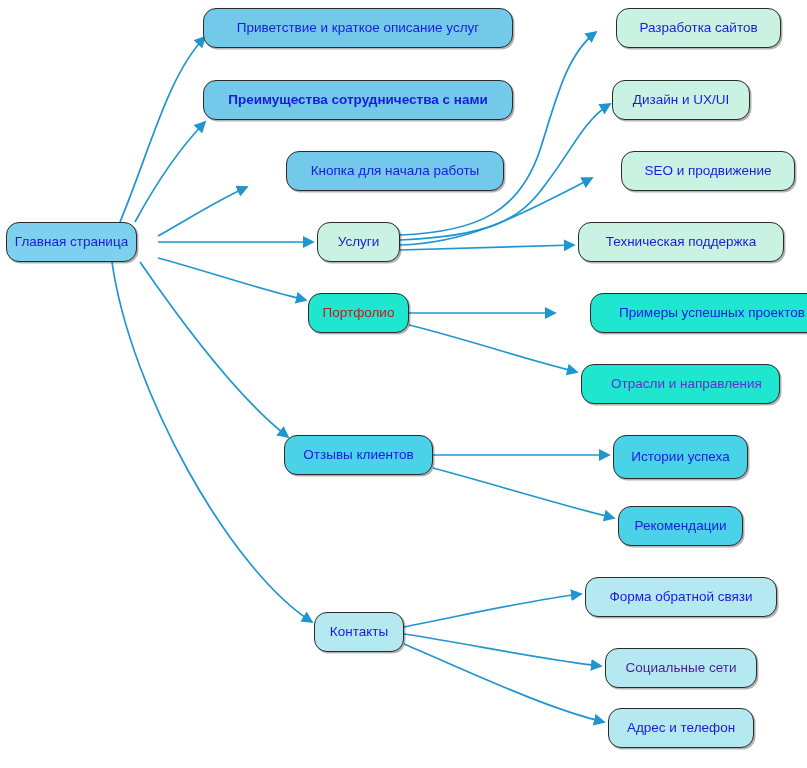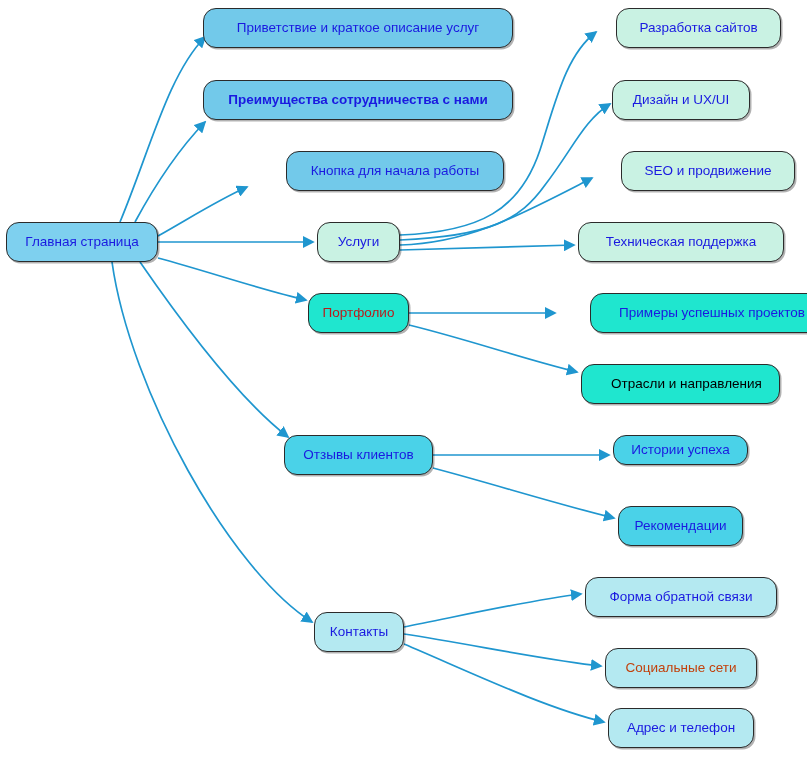--- a/index.html
+++ b/index.html
@@ -50,21 +50,21 @@
         <path d="M 409 313 L 555 313" fill="none" stroke="#1f96cf" stroke-width="1.7" marker-end="url(#arrow)"></path>
         <path d="M 409 325 C 470 340 520 358 577 372" fill="none" stroke="#1f96cf" stroke-width="1.7" marker-end="url(#arrow)"></path>
         <path d="M 433 455 L 609 455" fill="none" stroke="#1f96cf" stroke-width="1.7" marker-end="url(#arrow)"></path>
         <path d="M 433 468 C 490 483 560 505 614 518" fill="none" stroke="#1f96cf" stroke-width="1.7" marker-end="url(#arrow)"></path>
         <path d="M 404 627 C 460 616 530 600 581 594" fill="none" stroke="#1f96cf" stroke-width="1.7" marker-end="url(#arrow)"></path>
         <path d="M 404 634 C 470 644 545 660 601 666" fill="none" stroke="#1f96cf" stroke-width="1.7" marker-end="url(#arrow)"></path>
         <path d="M 404 644 C 470 672 545 708 604 722" fill="none" stroke="#1f96cf" stroke-width="1.7" marker-end="url(#arrow)"></path>
       </g>
   </svg>
   <div id="node-layer">
-      <div class="node" style="left: 6px; top: 222px; width: 152px; height: 40px; background: rgb(126, 208, 239); color: rgb(26, 26, 224); border-color: rgb(43, 43, 43);">
+      <div class="node" style="left: 6px; top: 222px; width: 131px; height: 40px; background: rgb(126, 208, 239); color: rgb(26, 26, 224); border-color: rgb(43, 43, 43);">
         <span>Главная страница</span>
       </div>
       <div class="node" style="left: 203px; top: 8px; width: 310px; height: 40px; background: rgb(114, 201, 234); color: rgb(26, 26, 224); border-color: rgb(43, 43, 43);">
         <span>Приветствие и краткое описание услуг</span>
       </div>
       <div class="node" style="left: 203px; top: 80px; width: 310px; height: 40px; background: rgb(114, 201, 234); color: rgb(26, 26, 224); border-color: rgb(43, 43, 43); font-weight: bold;">
         <span>Преимущества сотрудничества с нами</span>
       </div>
       <div class="node" style="left: 249px; top: 151px; width: 218px; height: 40px; background: rgb(114, 201, 234); color: rgb(26, 26, 224); border-color: rgb(43, 43, 43); margin-left: 37px;">
         <span>Кнопка для начала работы</span>
@@ -83,38 +83,38 @@
       </div>
       <div class="node" style="left: 578px; top: 222px; width: 206px; height: 40px; background: rgb(201, 242, 227); color: rgb(26, 26, 224); border-color: rgb(43, 43, 43);">
         <span>Техническая поддержка</span>
       </div>
       <div class="node" style="left: 308px; top: 293px; width: 101px; height: 40px; background: rgb(31, 230, 207); color: #b91c1c; border-color: rgb(43, 43, 43);">
         <span>Портфолио</span>
       </div>
       <div class="node" style="left: 559px; top: 293px; width: 244px; height: 40px; background: rgb(31, 230, 207); color: rgb(26, 26, 224); border-color: rgb(43, 43, 43); margin-left: 31px;">
         <span>Примеры успешных проектов</span>
       </div>
-      <div class="node" style="left: 581px; top: 364px; width: 199px; height: 40px; background: rgb(31, 230, 207); color: #000000; border-color: rgb(43, 43, 43); padding-left: 12px;">
+      <div class="node" style="left: 581px; top: 364px; width: 199px; height: 40px; background: rgb(31, 230, 207); color: #6d28d9; border-color: rgb(43, 43, 43); padding-left: 12px;">
         <span>Отрасли и направления</span>
       </div>
       <div class="node" style="left: 284px; top: 435px; width: 149px; height: 40px; background: rgb(74, 210, 232); color: rgb(26, 26, 224); border-color: rgb(43, 43, 43);">
         <span>Отзывы клиентов</span>
       </div>
-      <div class="node" style="left: 613px; top: 435px; width: 135px; height: 30px; background: rgb(74, 210, 232); color: rgb(26, 26, 224); border-color: rgb(43, 43, 43);">
+      <div class="node" style="left: 613px; top: 435px; width: 135px; height: 44px; background: rgb(74, 210, 232); color: rgb(26, 26, 224); border-color: rgb(43, 43, 43);">
         <span>Истории успеха</span>
       </div>
       <div class="node" style="left: 618px; top: 506px; width: 125px; height: 40px; background: rgb(74, 210, 232); color: rgb(26, 26, 224); border-color: rgb(43, 43, 43);">
         <span>Рекомендации</span>
       </div>
       <div class="node" style="left: 314px; top: 612px; width: 90px; height: 40px; background: rgb(180, 233, 241); color: rgb(26, 26, 224); border-color: rgb(43, 43, 43);">
         <span>Контакты</span>
       </div>
       <div class="node" style="left: 585px; top: 577px; width: 192px; height: 40px; background: rgb(180, 233, 241); color: rgb(26, 26, 224); border-color: rgb(43, 43, 43);">
         <span>Форма обратной связи</span>
       </div>
-      <div class="node" style="left: 605px; top: 648px; width: 152px; height: 40px; background: rgb(180, 233, 241); color: #c2410c; border-color: rgb(43, 43, 43);">
+      <div class="node" style="left: 605px; top: 648px; width: 152px; height: 40px; background: rgb(180, 233, 241); color: #4c1d95; border-color: rgb(43, 43, 43);">
         <span>Социальные сети</span>
       </div>
       <div class="node" style="left: 608px; top: 708px; width: 146px; height: 40px; background: rgb(180, 233, 241); color: rgb(26, 26, 224); border-color: rgb(43, 43, 43);">
         <span>Адрес и телефон</span>
       </div>
     </div>
 </div>
 
 </body></html>

